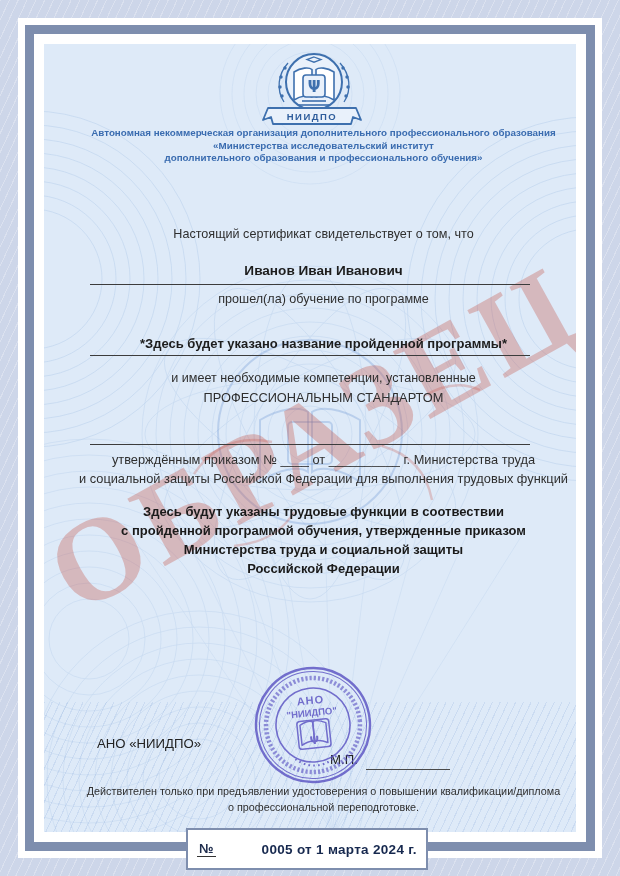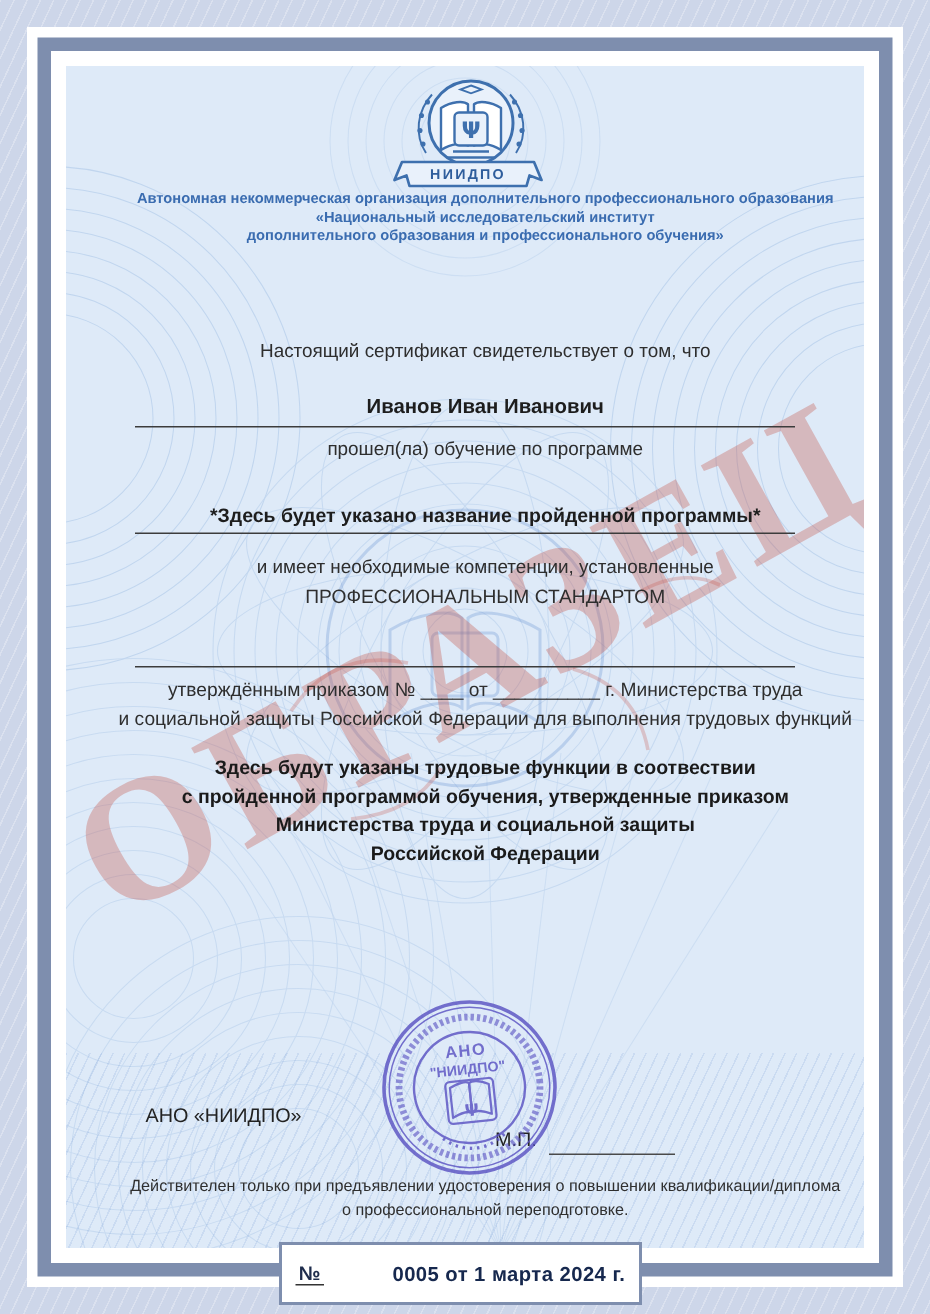--- a/index.html
+++ b/index.html
@@ -216,21 +216,21 @@
       </g>
     </g>
     <g>
       <path d="M10,58 L98,58 L103,70 L95,67 L93,74 L15,74 L13,67 L5,70 Z" fill="#e9f1fb" stroke="#3e70ae" stroke-width="1.8" stroke-linejoin="round"></path>
       <text x="54" y="69.5" font-size="9.5" font-weight="bold" letter-spacing="1.5" fill="#2e5d9c" text-anchor="middle">НИИДПО</text>
     </g>
   </svg>
 
   <div class="c org-lines z">
     <div>Автономная некоммерческая организация дополнительного профессионального образования</div>
-    <div>«Национальный исследовательский институт</div>
+    <div>«Министерства исследовательский институт</div>
     <div>дополнительного образования и профессионального обучения»</div>
   </div>
 
 
   <div class="c intro z">Настоящий сертификат свидетельствует о том, что</div>
   <div class="c name z">Иванов Иван Иванович</div>
   <div class="uline name-line z"></div>
   <div class="c passed z">прошел(ла) обучение по программе</div>
 
   <div class="c program z">*Здесь будет указано название пройденной программы*</div>

